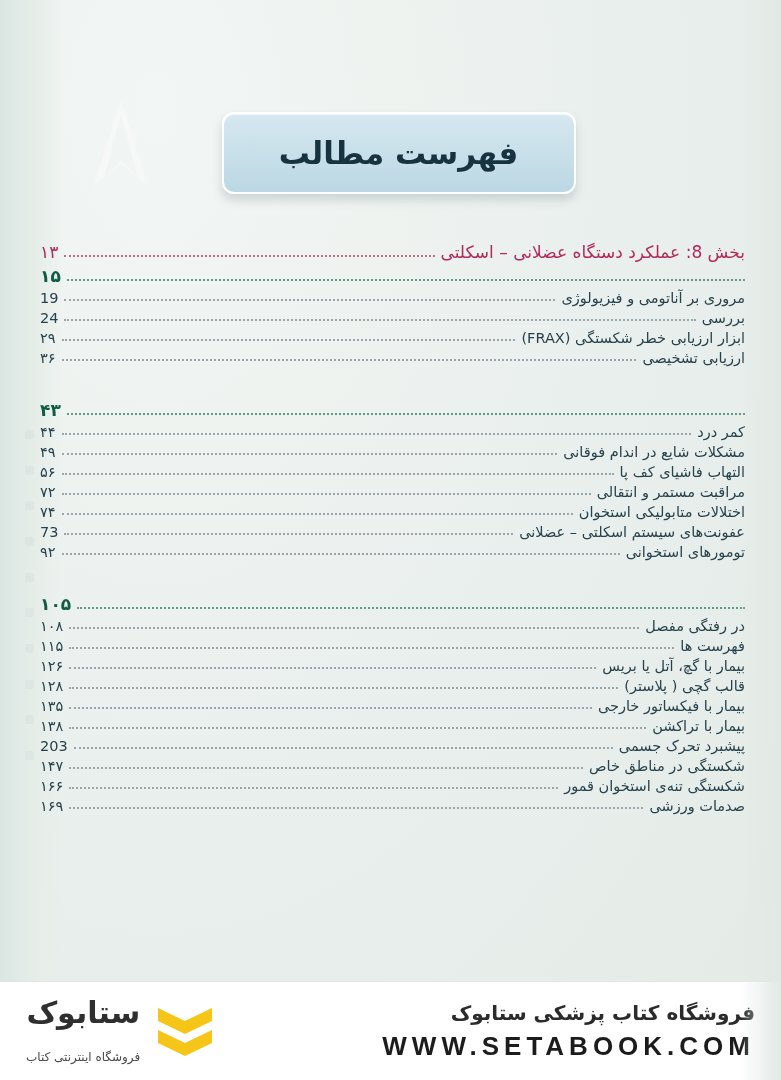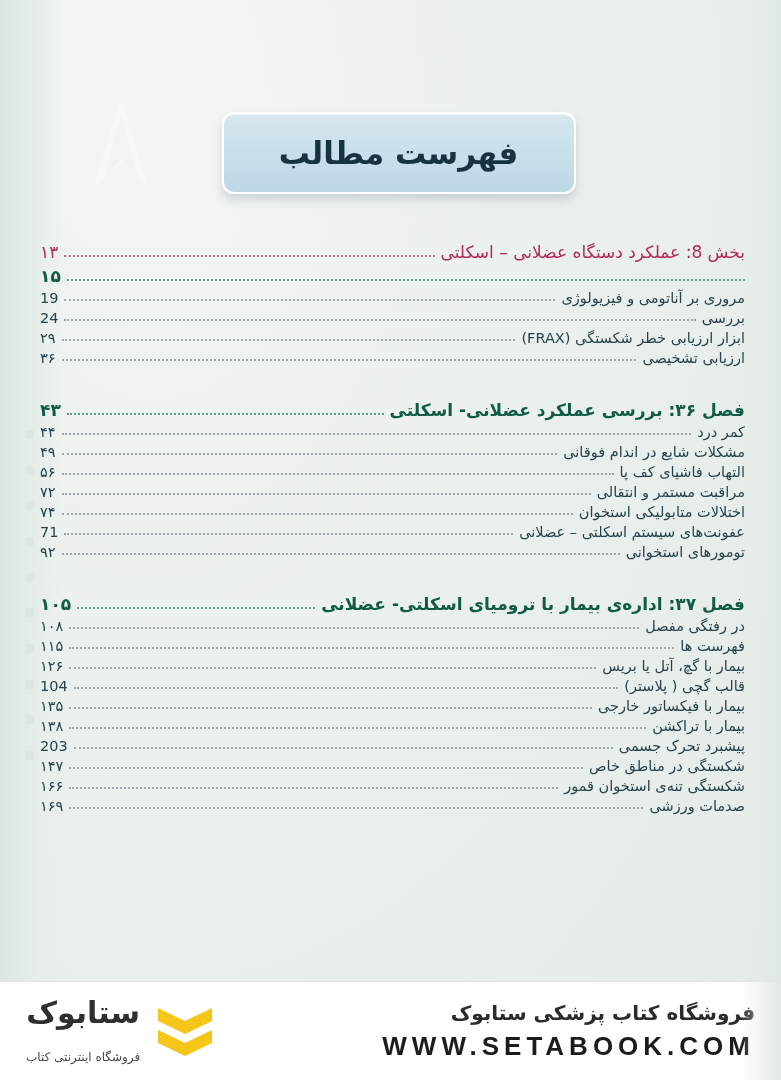--- a/index.html
+++ b/index.html
@@ -107,21 +107,21 @@
   .brand-right .fa{
     font-size:20px;color:#2b2b2b;font-weight:bold;letter-spacing:.3px;
     font-family:"DejaVu Sans","Liberation Sans",sans-serif;
   }
   .brand-right .url{
     margin-top:6px;font-size:26px;font-weight:bold;color:#1c1c1c;letter-spacing:5px;
     font-family:"Liberation Sans",sans-serif;direction:ltr;
   }
   .brand-left{display:flex;align-items:center;gap:14px;direction:ltr}
   .logo-mark{width:62px;height:54px;flex:0 0 auto}
-  .logo-text{display:flex;flex-direction:column;align-items:center;}
+  .logo-text{display:flex;flex-direction:column;align-items:flex-end;}
   .logo-text .t1{
     font-size:30px;font-weight:bold;color:#2f2f2f;line-height:1;
     font-family:"DejaVu Sans","Liberation Sans",sans-serif;
   }
   .logo-text .t2{
     font-size:12px;color:#4a4a4a;margin-top:22px;
     font-family:"DejaVu Sans","Liberation Sans",sans-serif;
   }
 </style>
 </head>
@@ -186,21 +186,20 @@
         <span class="label">ارزیابی تشخیصی</span>
         <span class="dots"></span>
         <span class="pg">۳۶</span>
       </div>
     </div>
 
     <div class="spacer"></div>
 
     <div class="group">
       <div class="row chapter">
-        <span class="label">فصل ۳۶: بررسی عملکرد عضلانی- اسکلتی</span>
         <span class="dots"></span>
         <span class="pg">۴۳</span>
       </div>
       <div class="row entry">
         <span class="label">کمر درد</span>
         <span class="dots"></span>
         <span class="pg">۴۴</span>
       </div>
       <div class="row entry">
         <span class="label">مشکلات شایع در اندام فوقانی</span>
@@ -218,34 +217,33 @@
         <span class="pg">۷۲</span>
       </div>
       <div class="row entry">
         <span class="label">اختلالات متابولیکی استخوان</span>
         <span class="dots"></span>
         <span class="pg">۷۴</span>
       </div>
       <div class="row entry">
         <span class="label">عفونت‌های سیستم اسکلتی – عضلانی</span>
         <span class="dots"></span>
-        <span class="pg">71</span>
+        <span class="pg">73</span>
       </div>
       <div class="row entry">
         <span class="label">تومورهای استخوانی</span>
         <span class="dots"></span>
         <span class="pg">۹۲</span>
       </div>
     </div>
 
     <div class="spacer"></div>
 
     <div class="group">
       <div class="row chapter">
-        <span class="label">فصل ۳۷: اداره‌ی بیمار با ترومیای اسکلتی- عضلانی</span>
         <span class="dots"></span>
         <span class="pg">۱۰۵</span>
       </div>
       <div class="row entry">
         <span class="label">در رفتگی مفصل</span>
         <span class="dots"></span>
         <span class="pg">۱۰۸</span>
       </div>
       <div class="row entry">
         <span class="label">فهرست ها</span>
@@ -253,21 +251,21 @@
         <span class="pg">۱۱۵</span>
       </div>
       <div class="row entry">
         <span class="label">بیمار با گچ، آتل یا بریس</span>
         <span class="dots"></span>
         <span class="pg">۱۲۶</span>
       </div>
       <div class="row entry">
         <span class="label">قالب گچی ( پلاستر)</span>
         <span class="dots"></span>
-        <span class="pg">104</span>
+        <span class="pg">۱۲۸</span>
       </div>
       <div class="row entry">
         <span class="label">بیمار با فیکساتور خارجی</span>
         <span class="dots"></span>
         <span class="pg">۱۳۵</span>
       </div>
       <div class="row entry">
         <span class="label">بیمار با تراکشن</span>
         <span class="dots"></span>
         <span class="pg">۱۳۸</span>

